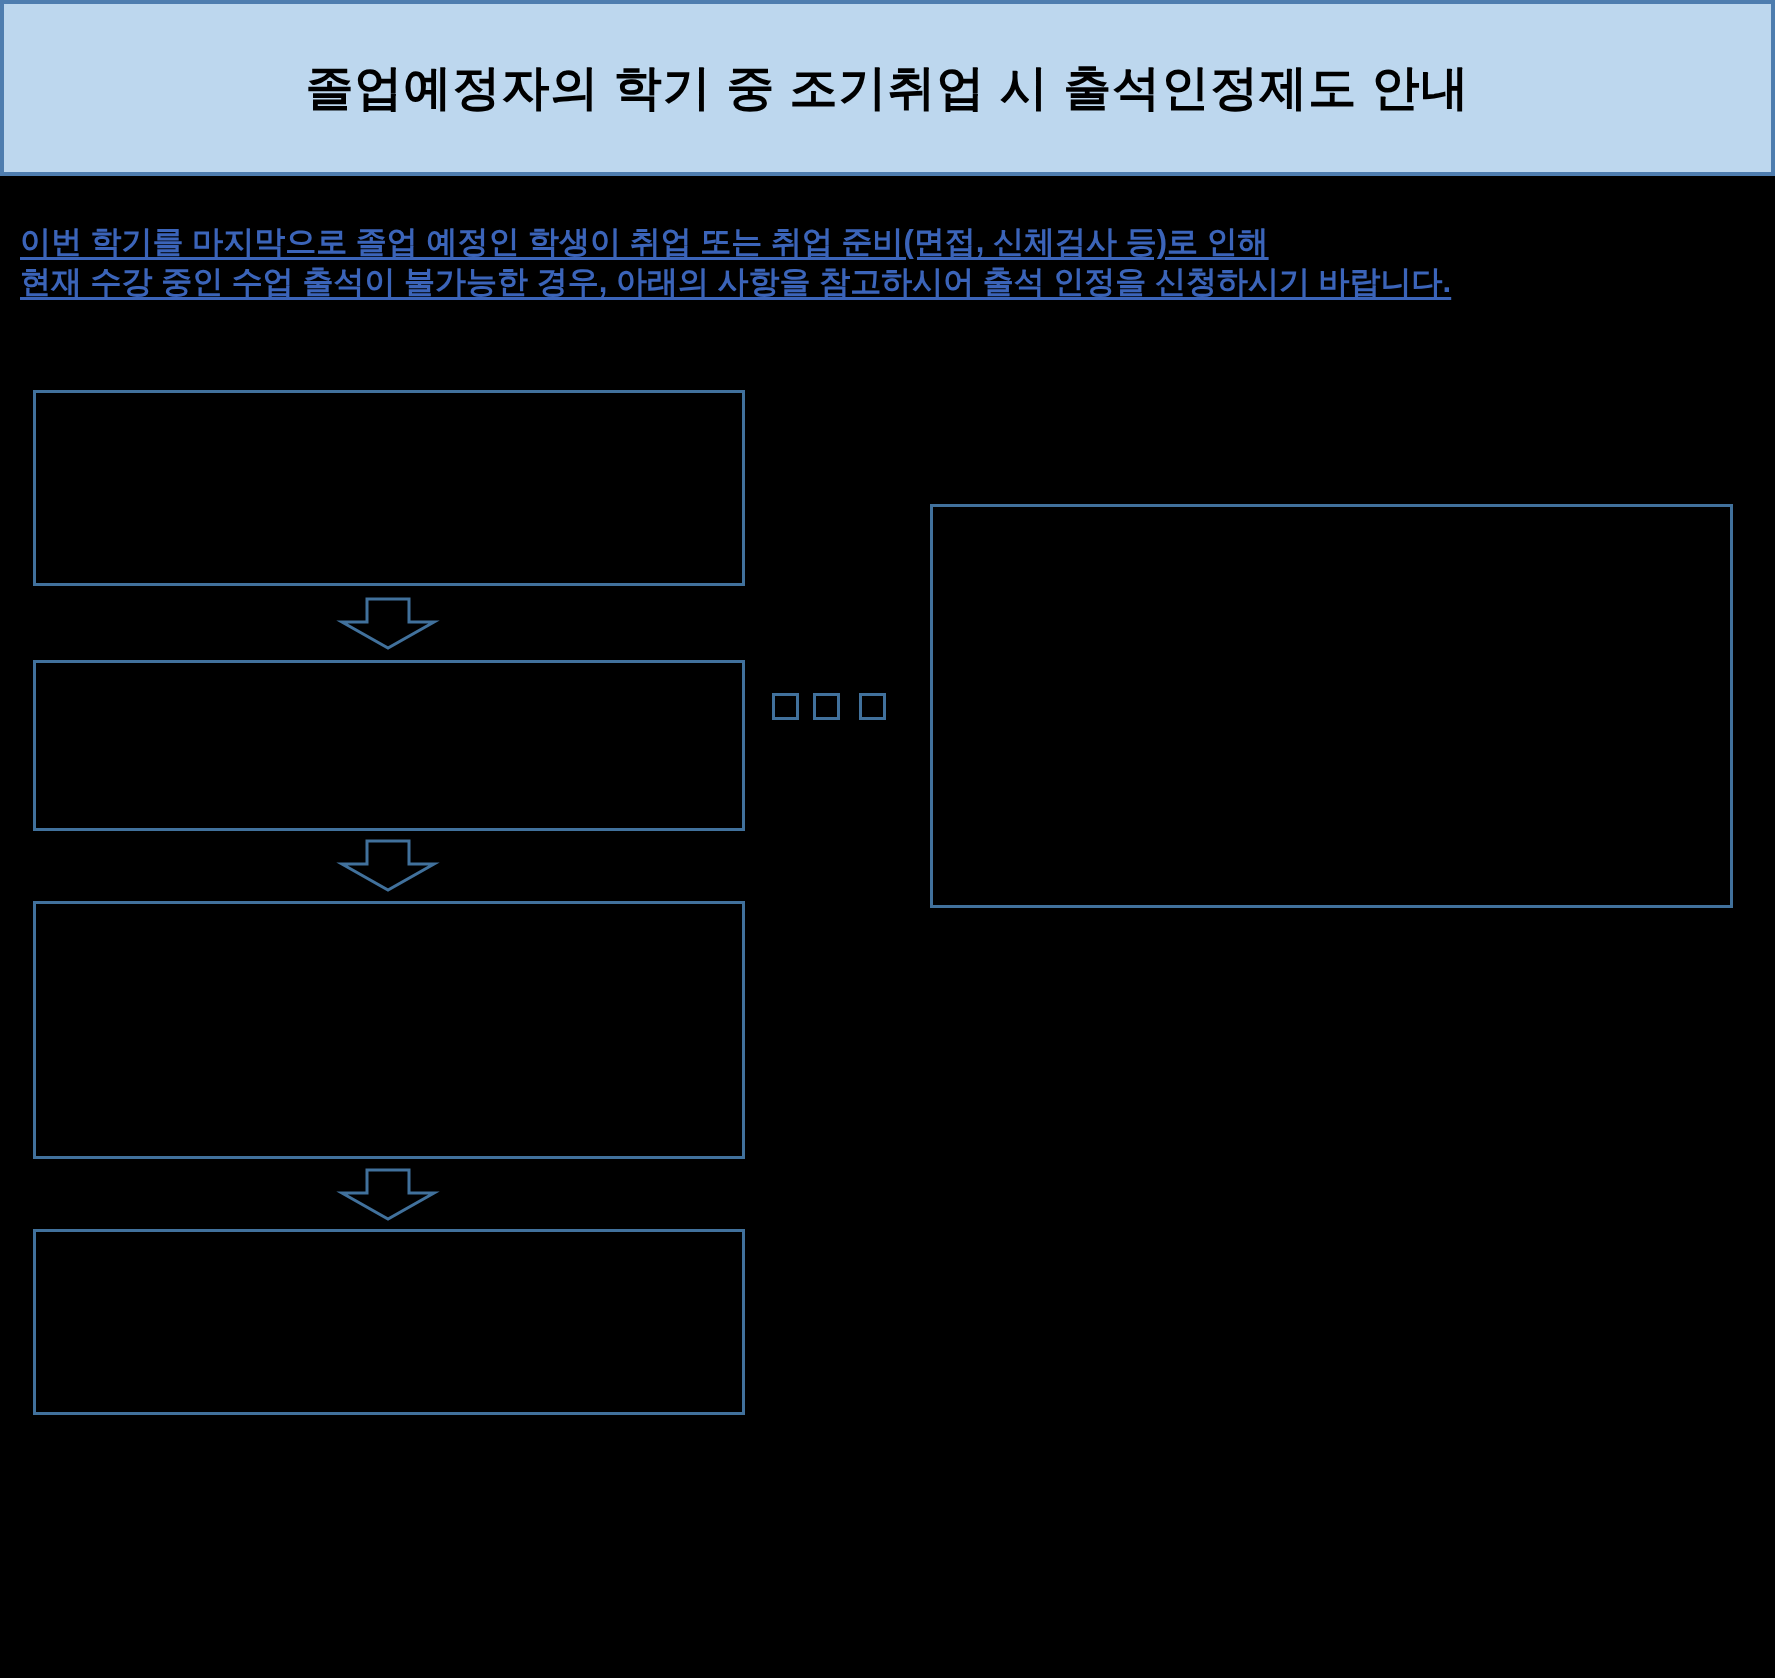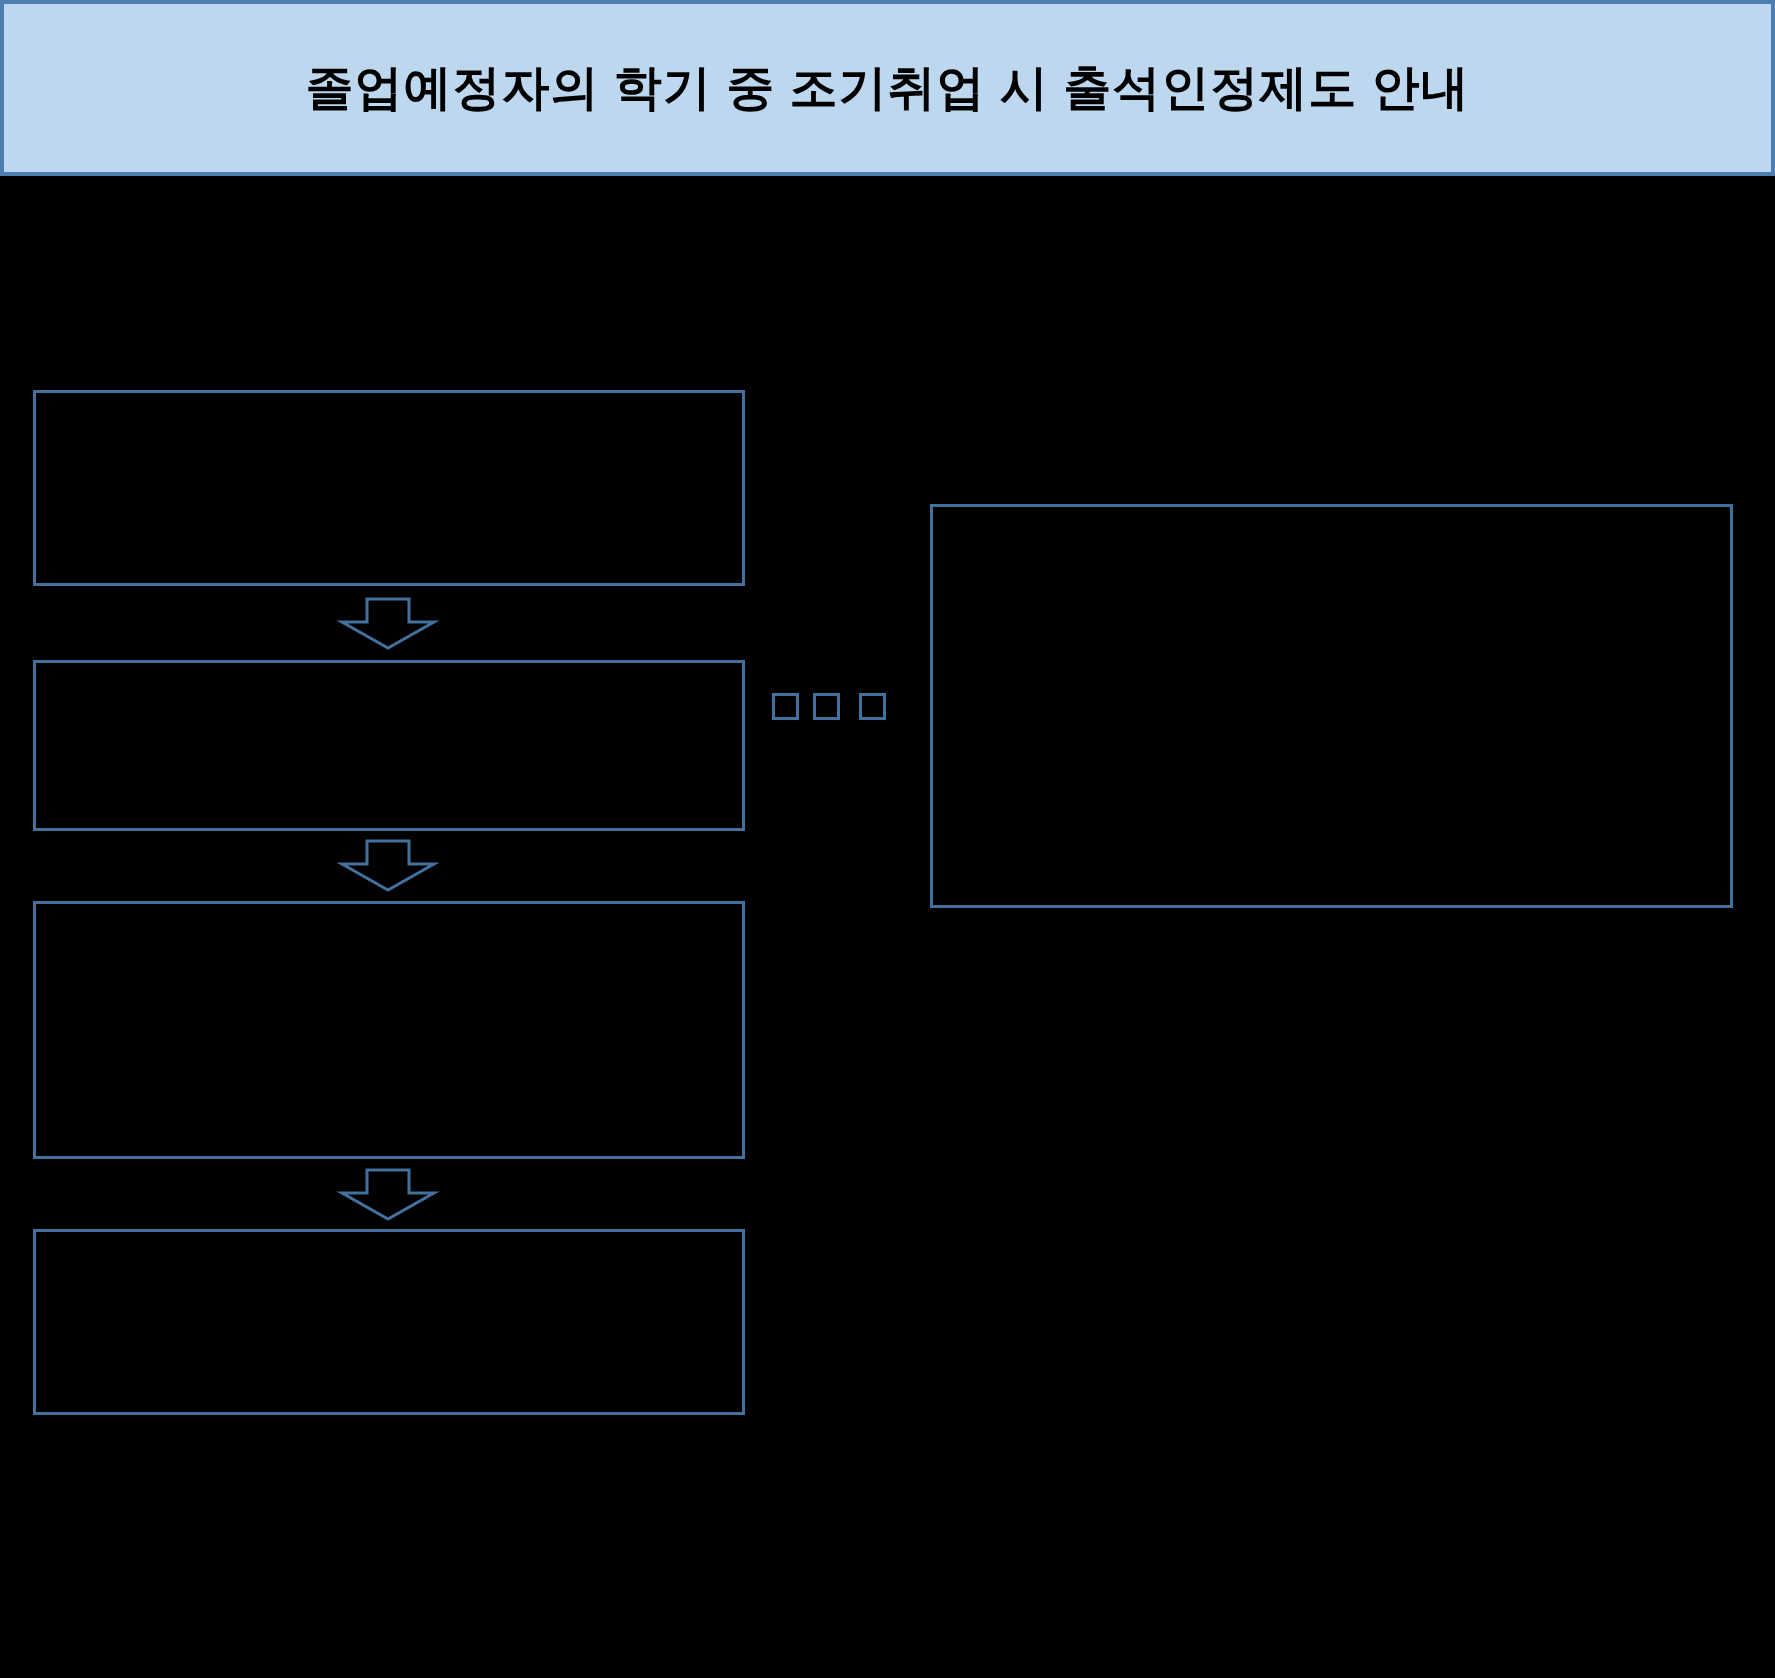--- a/index.html
+++ b/index.html
@@ -91,20 +91,24 @@
 </style>
 </head>
 <body>
 
 <div class="page">
 
   <div class="header-banner">
     <h1>졸업예정자의 학기 중 조기취업 시 출석인정제도 안내</h1>
   </div>
 
+  <div class="intro">
+    <div class="line">이번 학기를 마지막으로 졸업 예정인 학생이 취업 또는 취업 준비(면접, 신체검사 등)로 인해</div>
+    <div class="line">현재 수강 중인 수업 출석이 불가능한 경우, 아래의 사항을 참고하시어 출석 인정을 신청하시기 바랍니다.</div>
+  </div>
 
   <div class="flow-box flow-box-1"></div>
   <div class="flow-box flow-box-2"></div>
   <div class="flow-box flow-box-3"></div>
   <div class="flow-box flow-box-4"></div>
 
   <div class="flow-box info-box"></div>
 
   <div class="flow-arrow flow-arrow-1">
     <svg width="97" height="53" viewBox="0 0 97 53" xmlns="http://www.w3.org/2000/svg">

